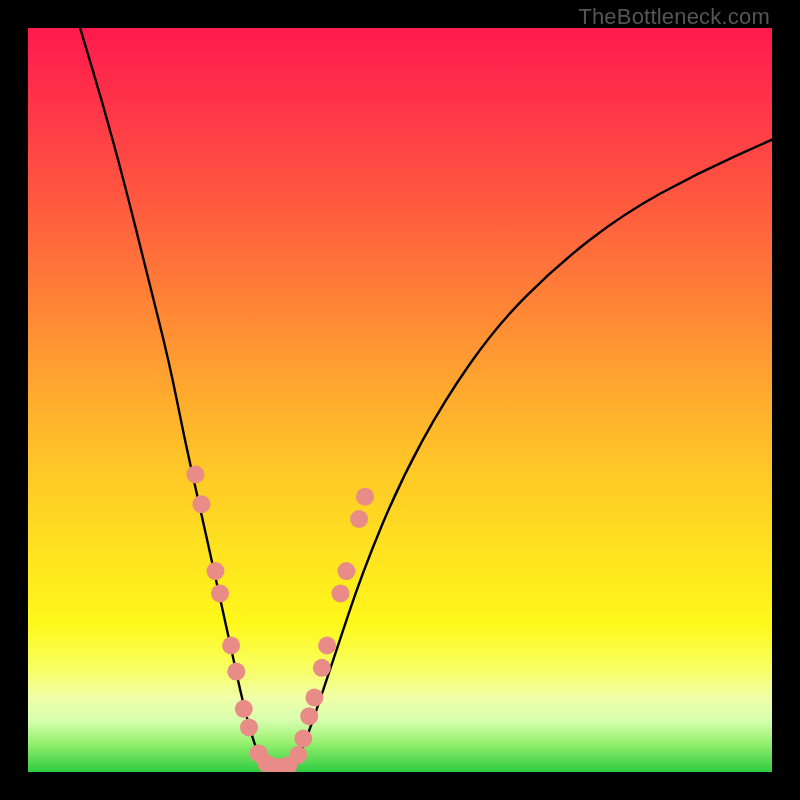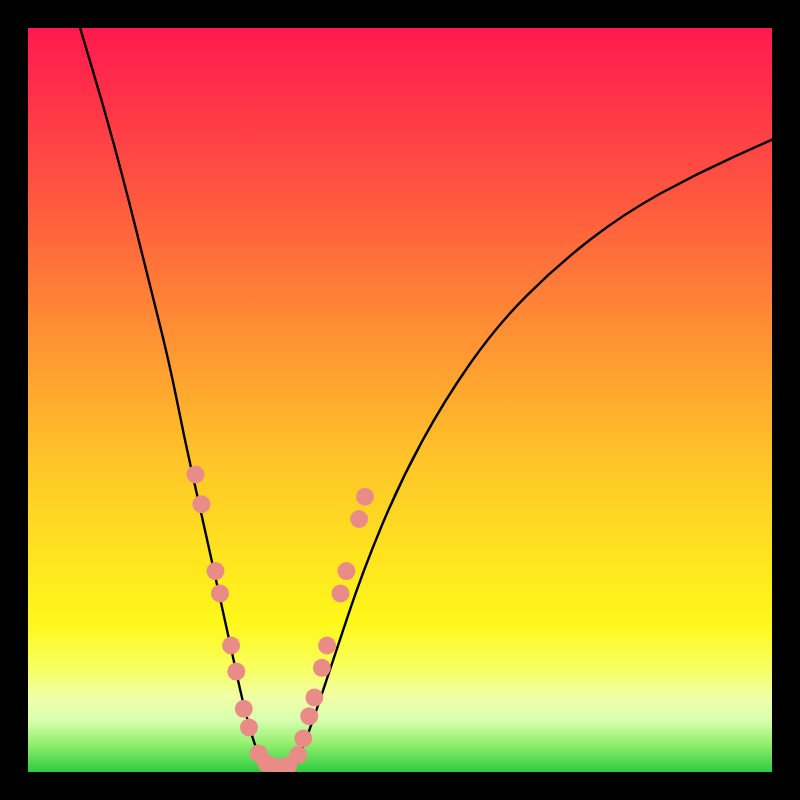--- a/index.html
+++ b/index.html
@@ -92,13 +92,14 @@
           <circle cx="293.9" cy="639.8" r="9" class="dot"></circle>
           <circle cx="299.1" cy="617.5" r="9" class="dot"></circle>
           <circle cx="312.5" cy="565.4" r="9" class="dot"></circle>
           <circle cx="318.4" cy="543.1" r="9" class="dot"></circle>
           <circle cx="331.1" cy="491.0" r="9" class="dot"></circle>
           <circle cx="337.0" cy="468.7" r="9" class="dot"></circle>
         </g>
     </svg>
   </div>
 
+  <div class="watermark">TheBottleneck.com</div>
 </div>
 
 </body></html>

